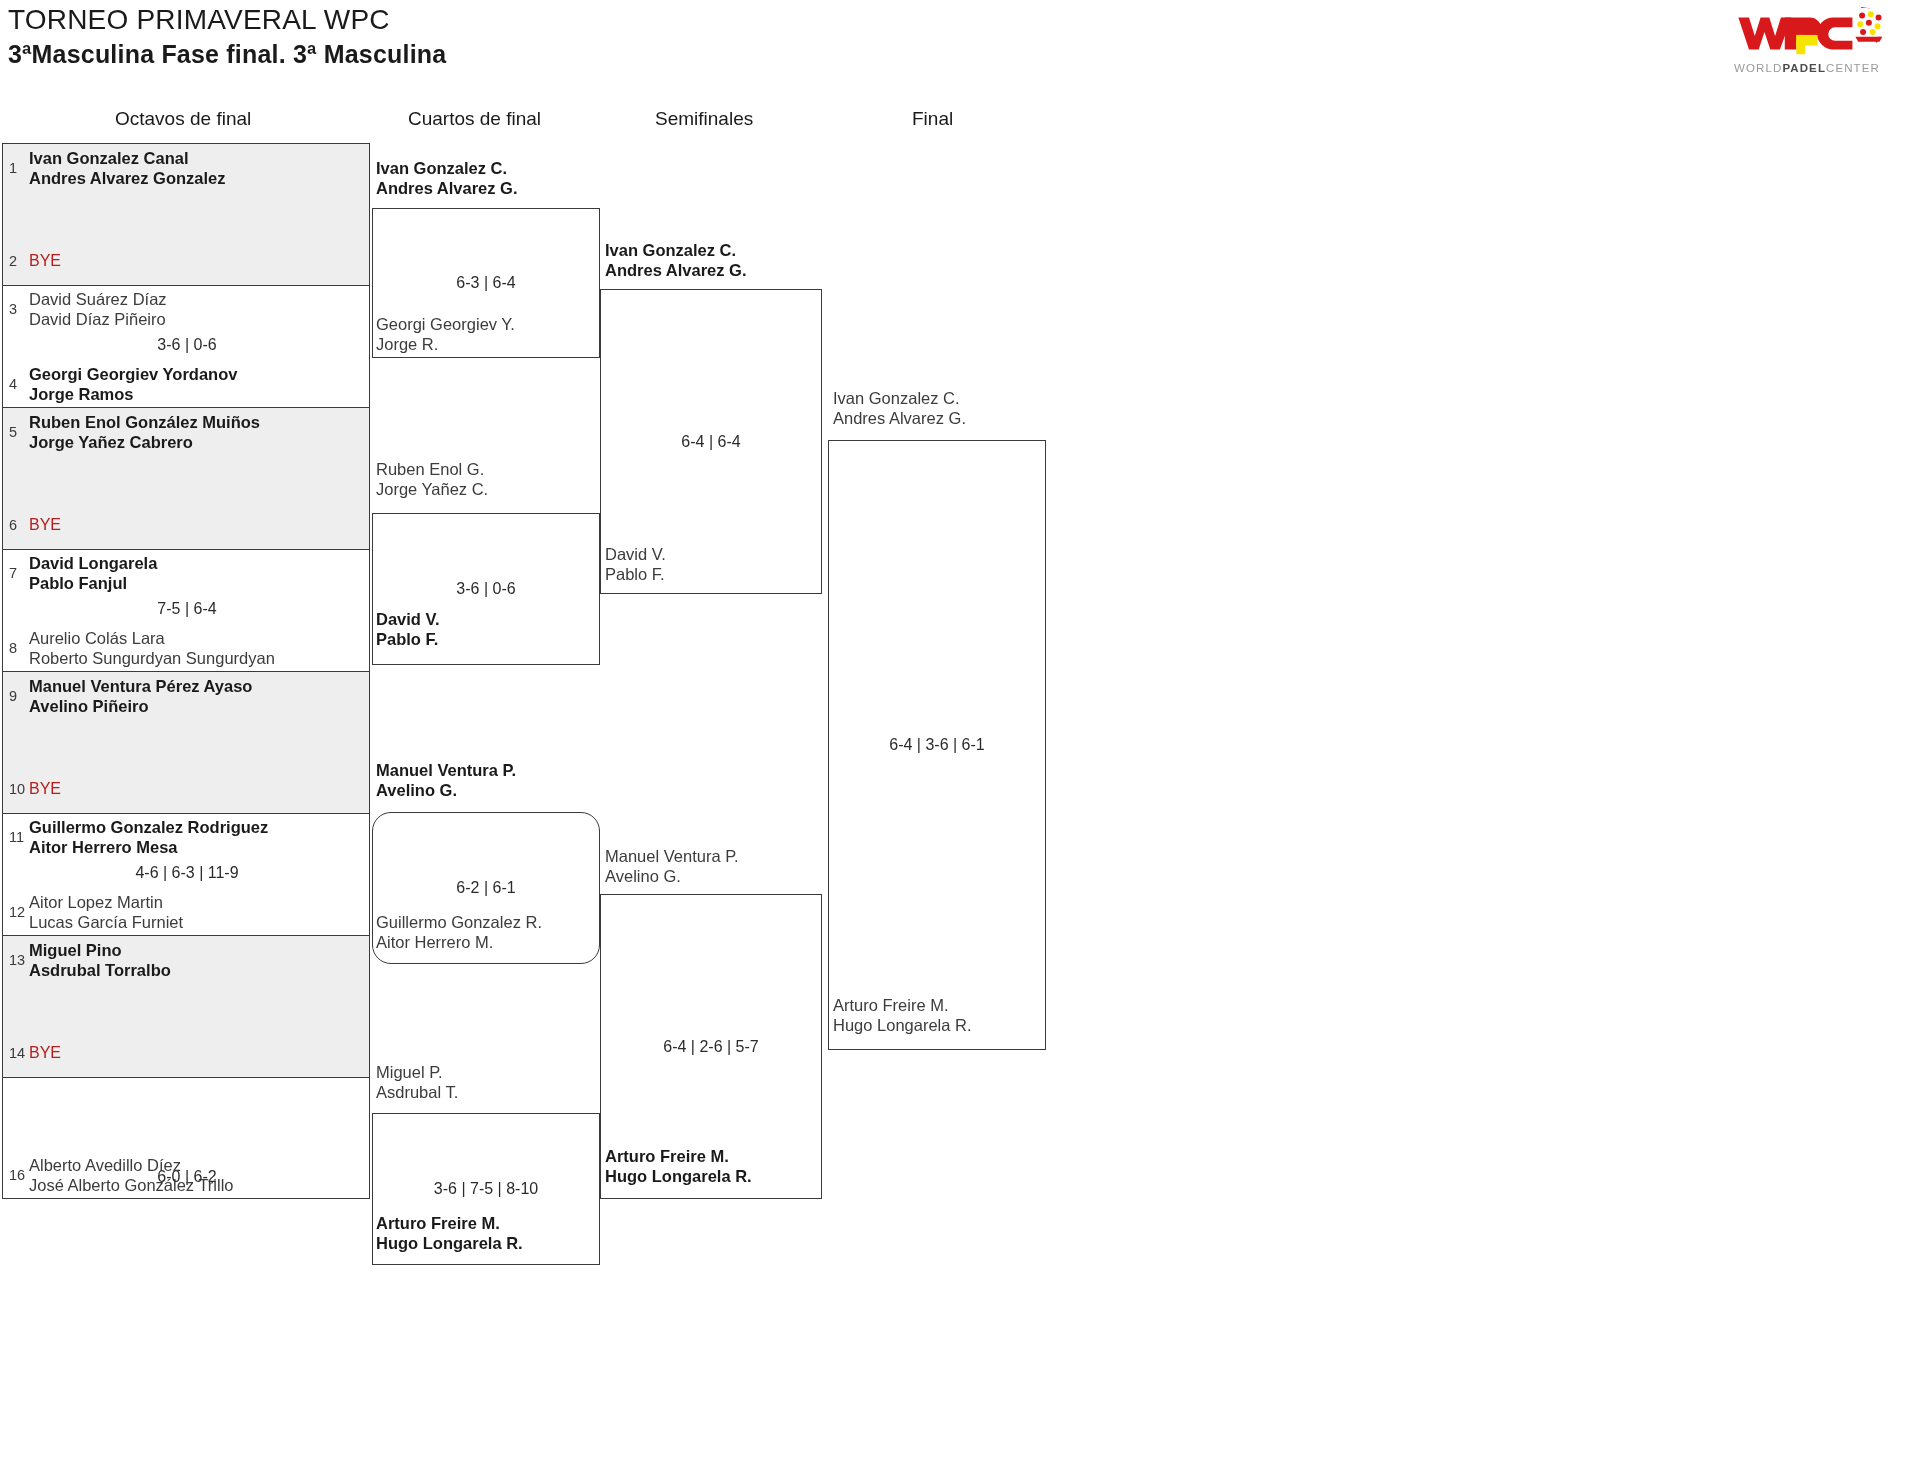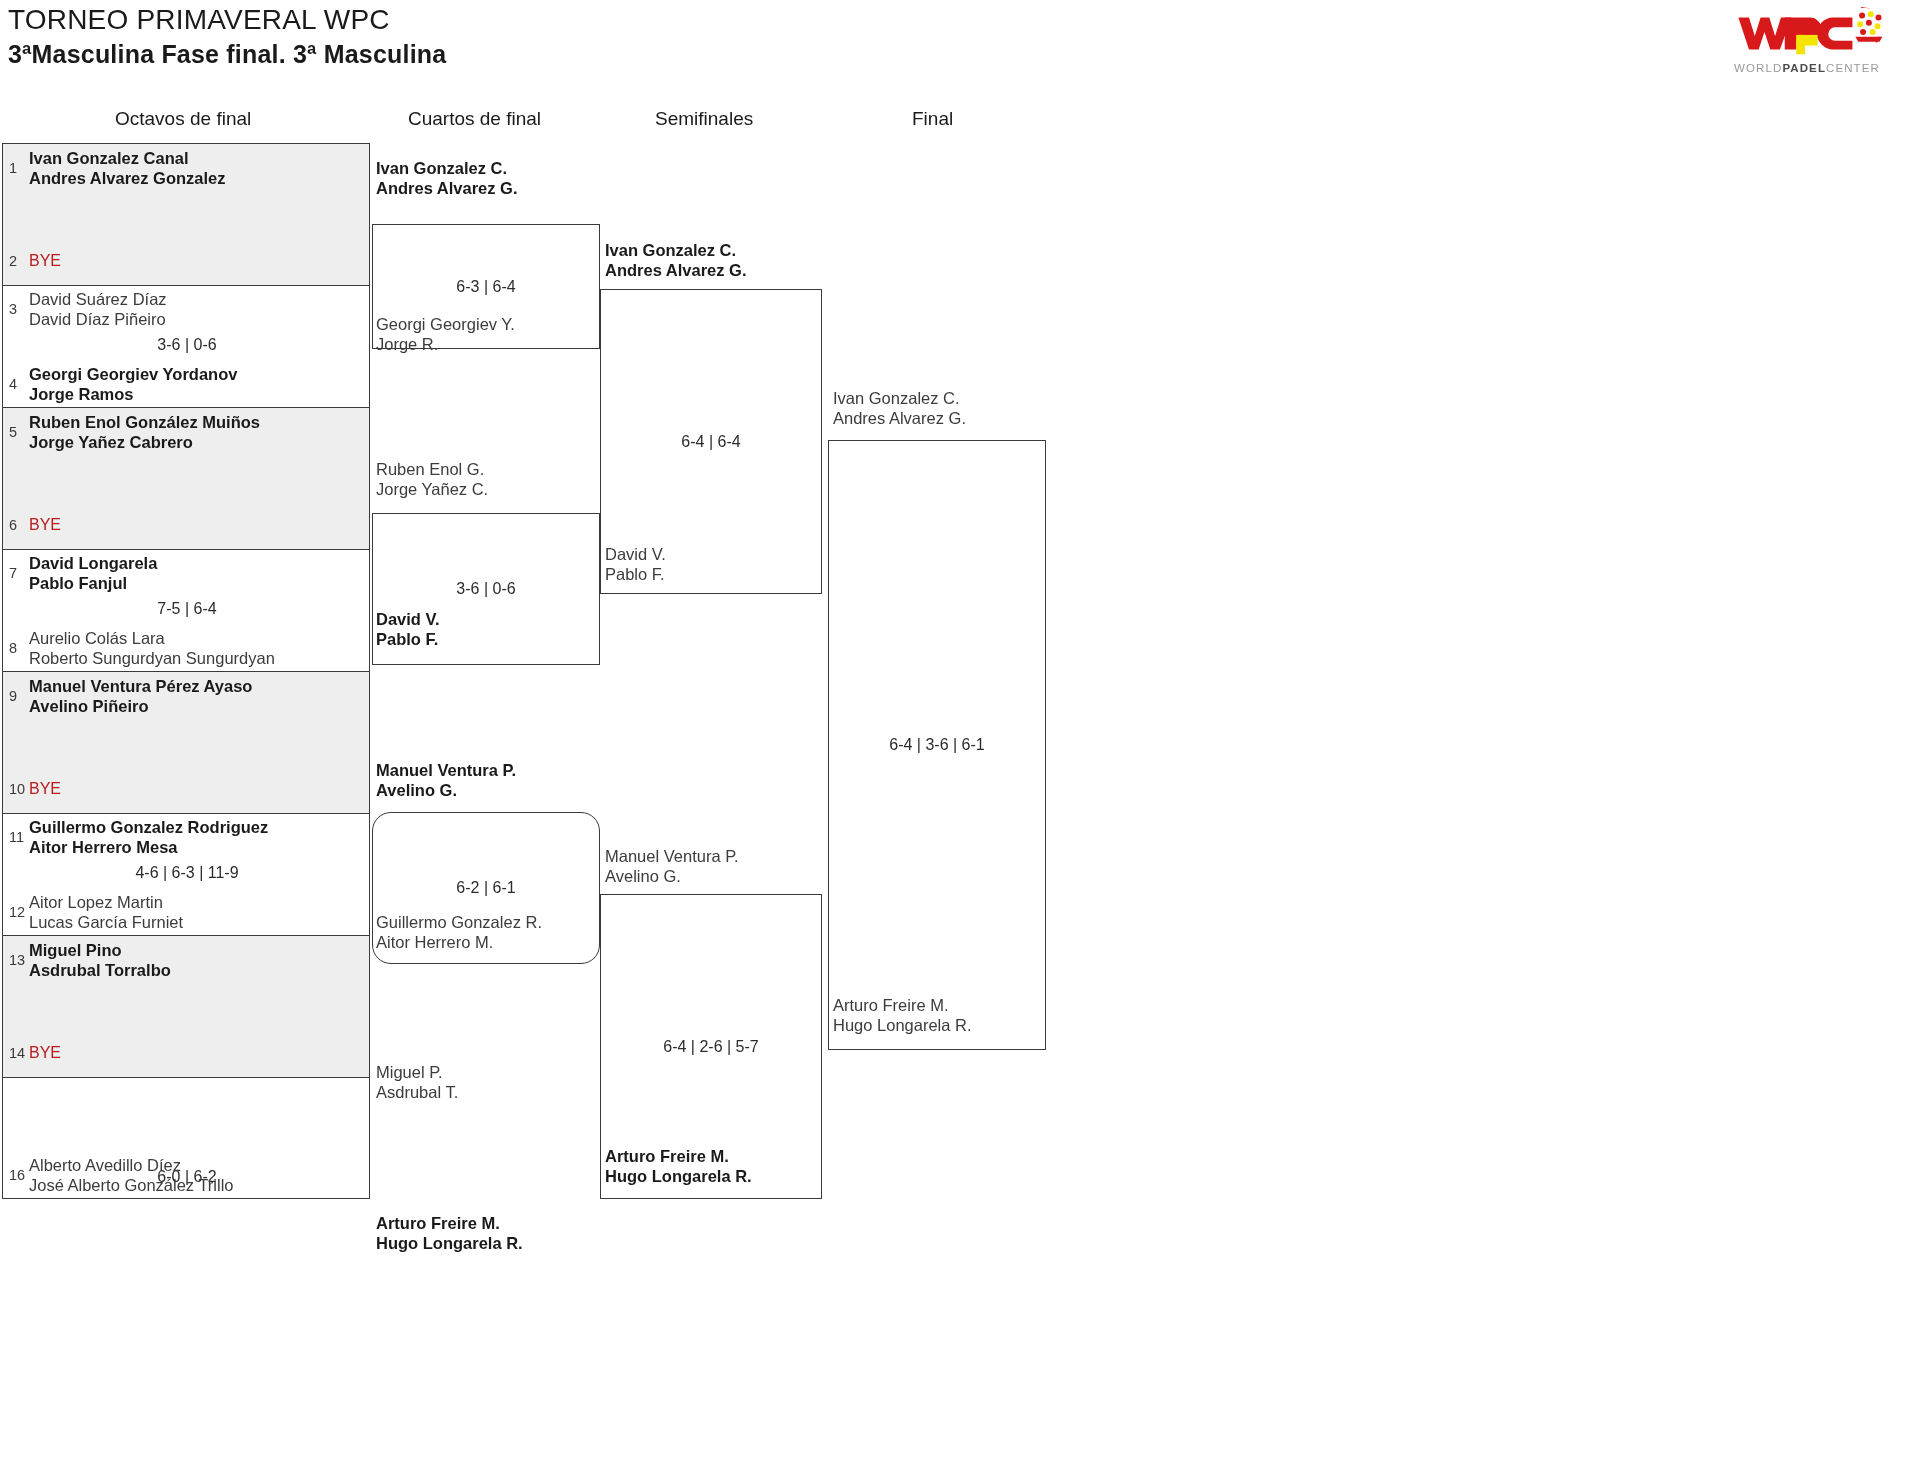--- a/index.html
+++ b/index.html
@@ -208,38 +208,41 @@
     <div class="r1-pair last" style="height:122px;">
       <div class="r1-score" style="top:50px;margin-top:40px;">6-0 | 6-2</div>
       <div class="r1-slot" style="height:46px; position:absolute; left:0; right:0; bottom:0;">
         <span class="r1-seed">16</span>
         <span class="r1-names lose"><span>Alberto Avedillo Díez</span><br><span>José Alberto González Trillo</span></span>
       </div>
     </div>
   </div>
 
   <div class="lbl win" style="left:376px; top:158px;"><span>Ivan Gonzalez C.</span><br><span>Andres Alvarez G.</span></div>
-  <div class="bx" style="left:372px; top:224px; width:228px; height:125px;">
+  <div class="bx" style="left:372px; top:208px; width:228px; height:150px;">
     <div class="bx-score">6-3 | 6-4</div>
   </div>
   <div class="lbl lose" style="left:376px; top:314px;"><span>Georgi Georgiev Y.</span><br><span>Jorge R.</span></div>
 
   <div class="lbl lose" style="left:376px; top:459px;"><span>Ruben Enol G.</span><br><span>Jorge Yañez C.</span></div>
   <div class="bx" style="left:372px; top:513px; width:228px; height:152px;">
     <div class="bx-score">3-6 | 0-6</div>
   </div>
   <div class="lbl win" style="left:376px; top:609px;"><span>David V.</span><br><span>Pablo F.</span></div>
 
   <div class="lbl win" style="left:376px; top:760px;"><span>Manuel Ventura P.</span><br><span>Avelino G.</span></div>
   <div class="bx" style="left:372px; top:812px; width:228px; height:152px;border-radius:19px;">
     <div class="bx-score">6-2 | 6-1</div>
   </div>
   <div class="lbl lose" style="left:376px; top:912px;"><span>Guillermo Gonzalez R.</span><br><span>Aitor Herrero M.</span></div>
 
   <div class="lbl lose" style="left:376px; top:1062px;"><span>Miguel P.</span><br><span>Asdrubal T.</span></div>
+  <div class="bx" style="left:372px; top:1113px; width:228px; height:152px;">
+    <div class="bx-score">3-6 | 7-5 | 8-10</div>
+  </div>
   <div class="lbl win" style="left:376px; top:1213px;"><span>Arturo Freire M.</span><br><span>Hugo Longarela R.</span></div>
 
   <div class="lbl win" style="left:605px; top:240px;"><span>Ivan Gonzalez C.</span><br><span>Andres Alvarez G.</span></div>
   <div class="bx" style="left:600px; top:289px; width:222px; height:305px;">
     <div class="bx-score">6-4 | 6-4</div>
   </div>
   <div class="lbl lose" style="left:605px; top:544px;"><span>David V.</span><br><span>Pablo F.</span></div>
 
   <div class="lbl lose" style="left:605px; top:846px;"><span>Manuel Ventura P.</span><br><span>Avelino G.</span></div>
   <div class="bx" style="left:600px; top:894px; width:222px; height:305px;">

